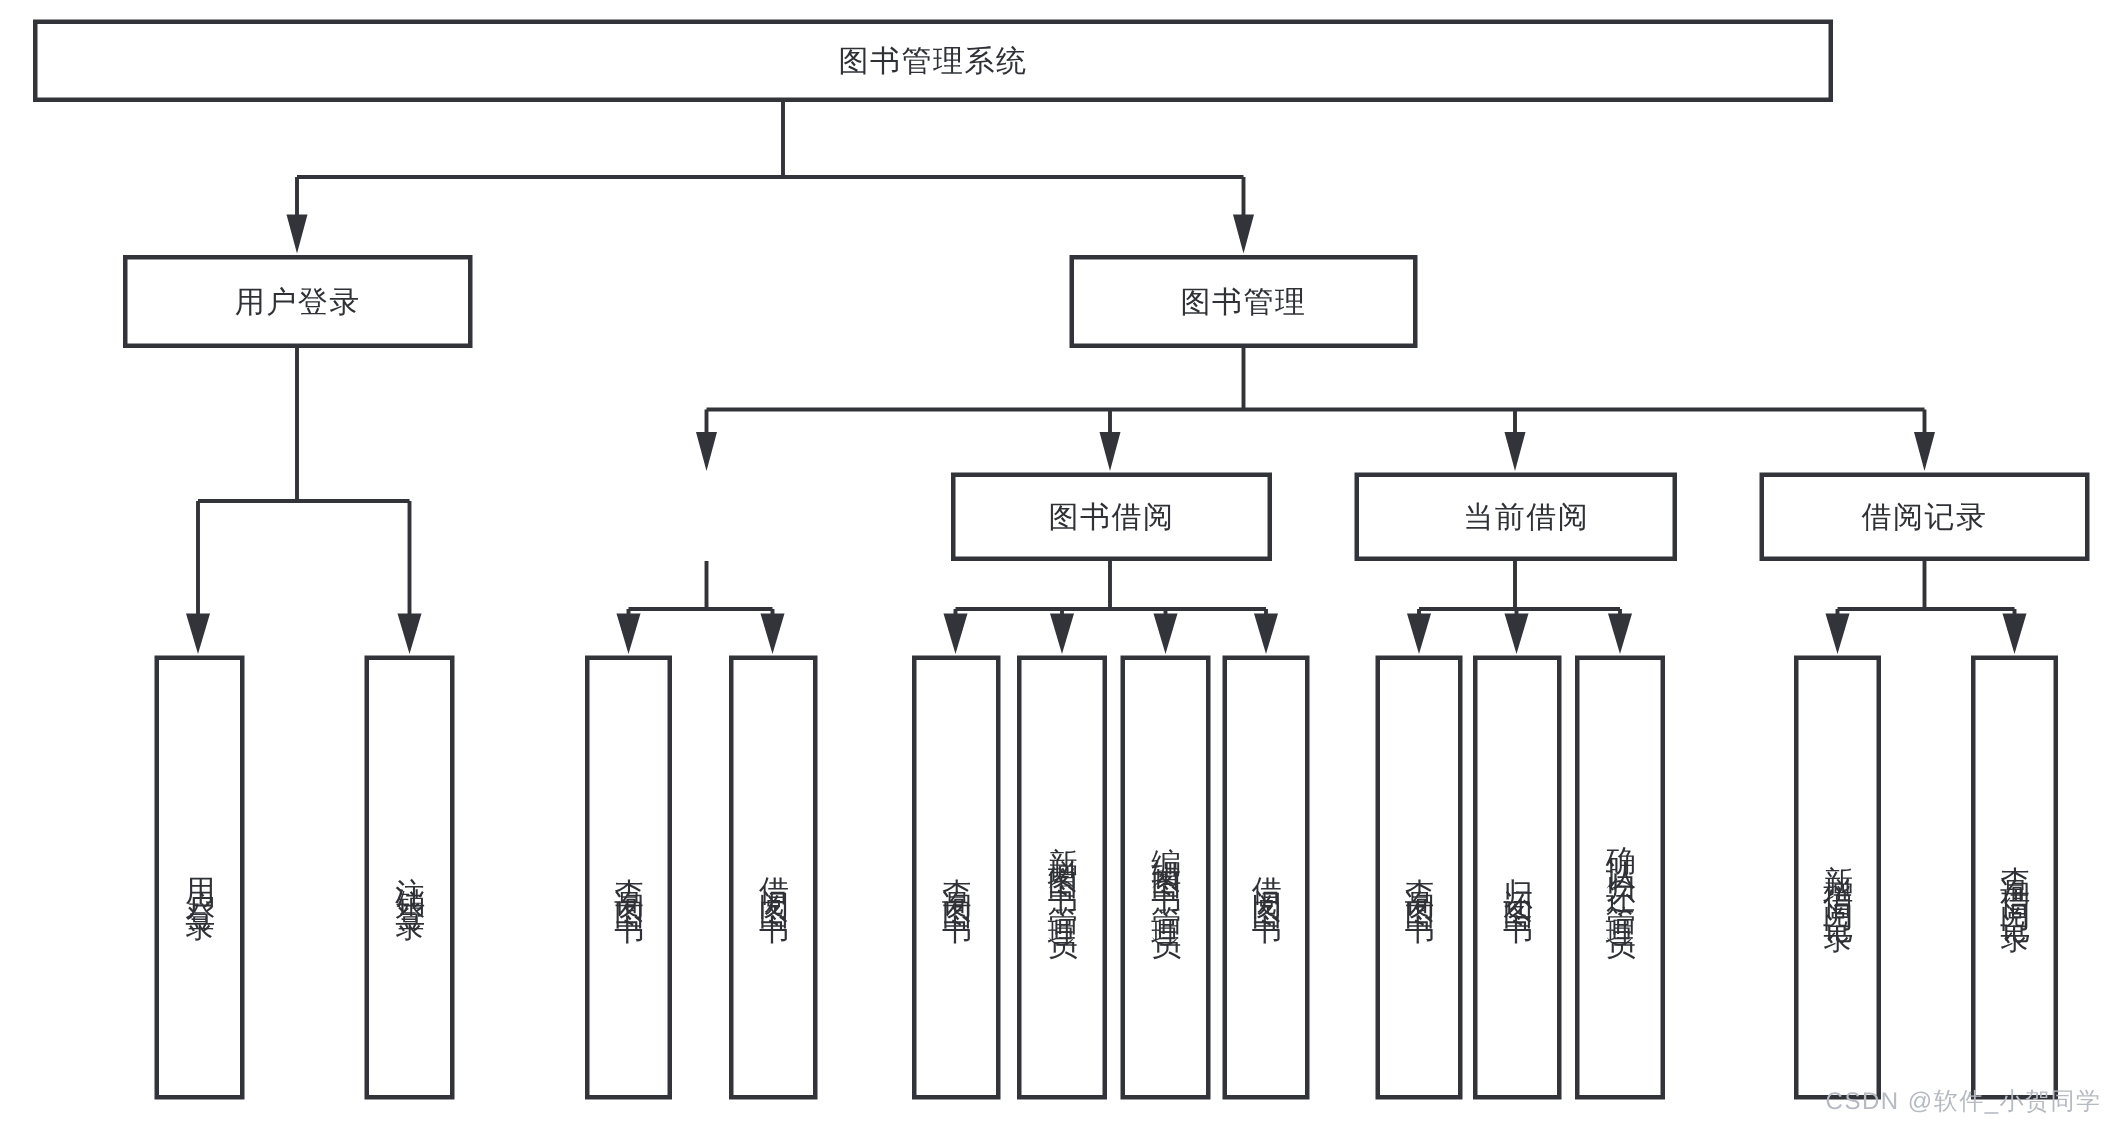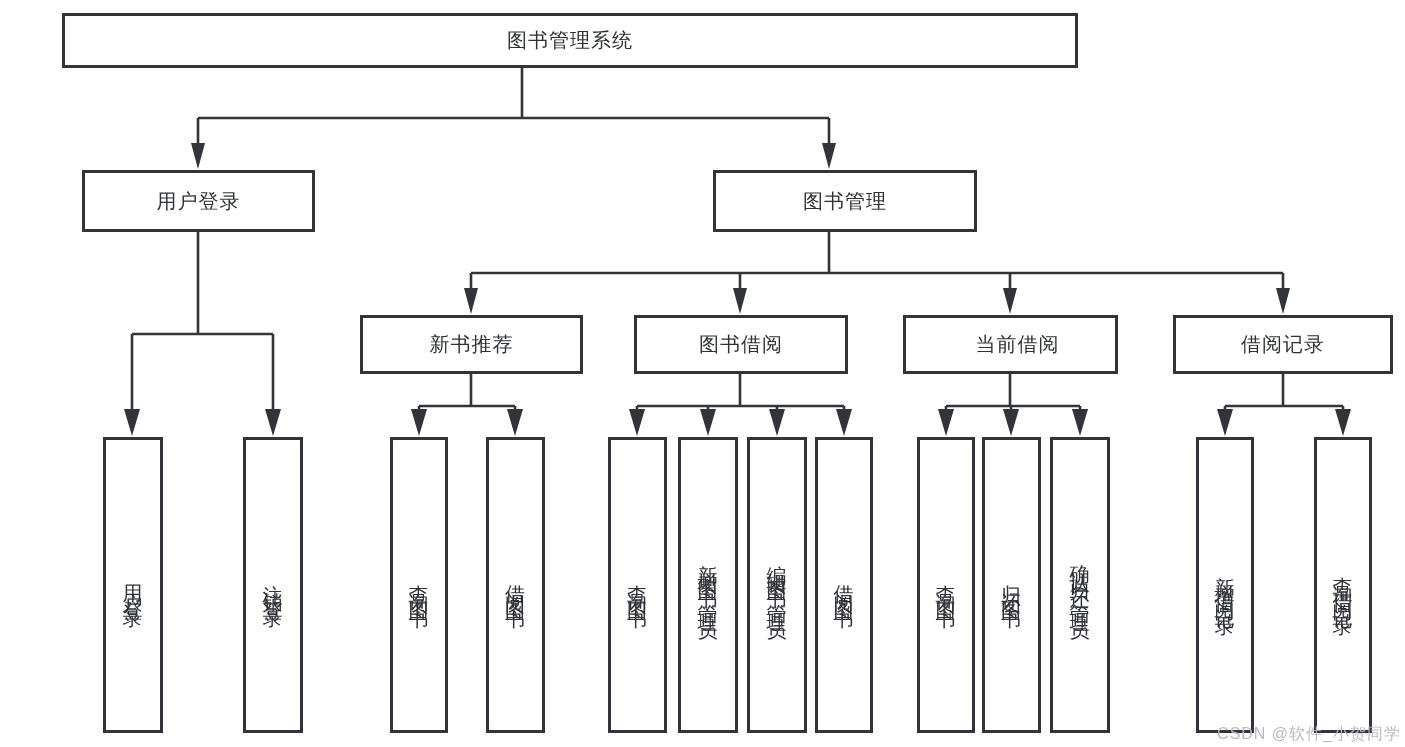--- a/index.html
+++ b/index.html
@@ -86,26 +86,25 @@
     <polygon points="708,436 700,409 716,409"></polygon>
     <polygon points="777,436 769,409 785,409"></polygon>
     <polygon points="844,436 836,409 852,409"></polygon>
     <polygon points="946,436 938,409 954,409"></polygon>
     <polygon points="1011,436 1003,409 1019,409"></polygon>
     <polygon points="1080,436 1072,409 1088,409"></polygon>
     <polygon points="1225,436 1217,409 1233,409"></polygon>
     <polygon points="1343,436 1335,409 1351,409"></polygon>
   </svg>
 
-  <div class="box" style="left:22px; top:13px; width:1016px; height:55px;margin-left:40px;">图书管理系统</div>
+  <div class="box" style="left:22px; top:13px; width:1200px; height:55px;">图书管理系统</div>
 
   <div class="box" style="left:82px; top:170px; width:233px; height:62px;">用户登录</div>
-  <div class="box" style="left:713px; top:170px; width:264px; height:62px;">图书管理</div>
+  <div class="box" style="left:713px; top:170px; width:232px; height:62px;">图书管理</div>
 
-  <div class="box" style="left:360px; top:315px; width:223px; height:59px;">新书推荐</div>
   <div class="box" style="left:634px; top:315px; width:214px; height:59px;">图书借阅</div>
   <div class="box" style="left:903px; top:315px; width:215px; height:59px;padding-left:14px;">当前借阅</div>
   <div class="box" style="left:1173px; top:315px; width:220px; height:59px;">借阅记录</div>
 
   <div class="vbox" style="left:103px; top:437px; width:60px; height:296px;">
     <span>用户登录</span>
   </div>
   <div class="vbox" style="left:243px; top:437px; width:60px; height:296px;">
     <span>注销登录</span>
   </div>

